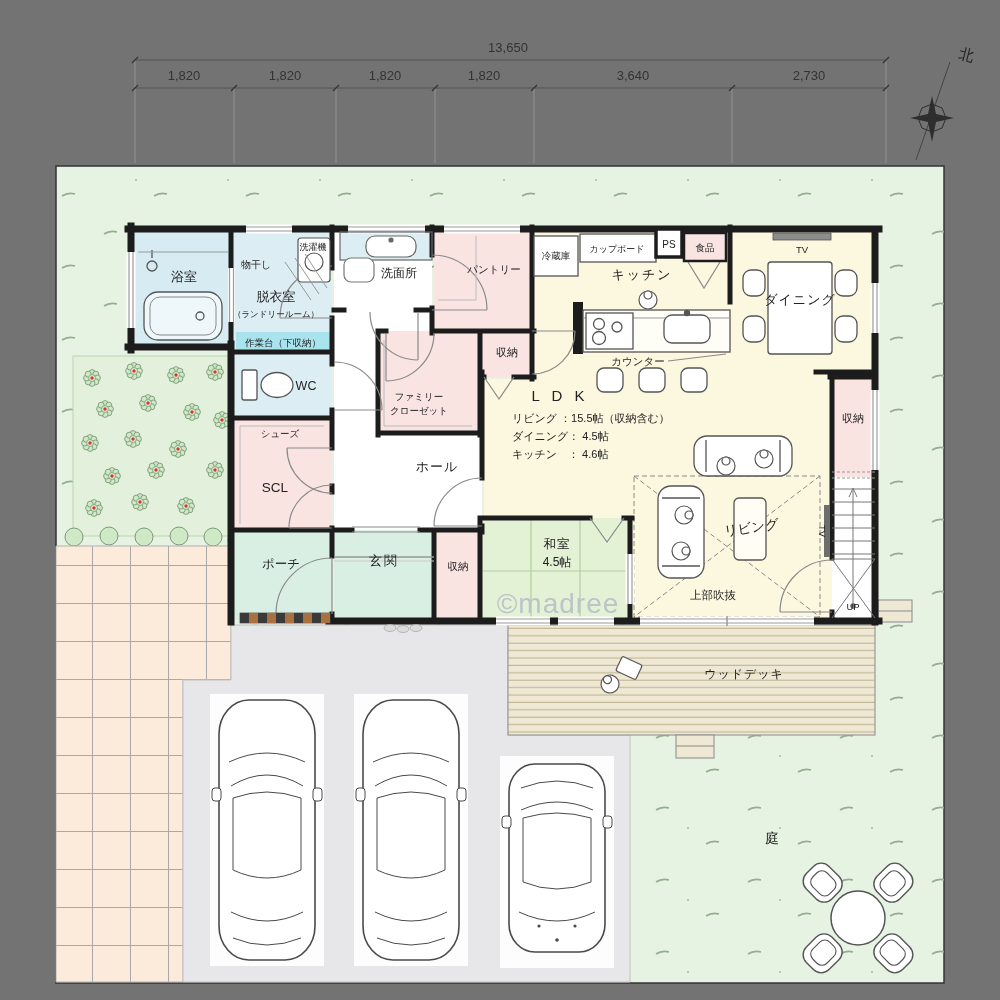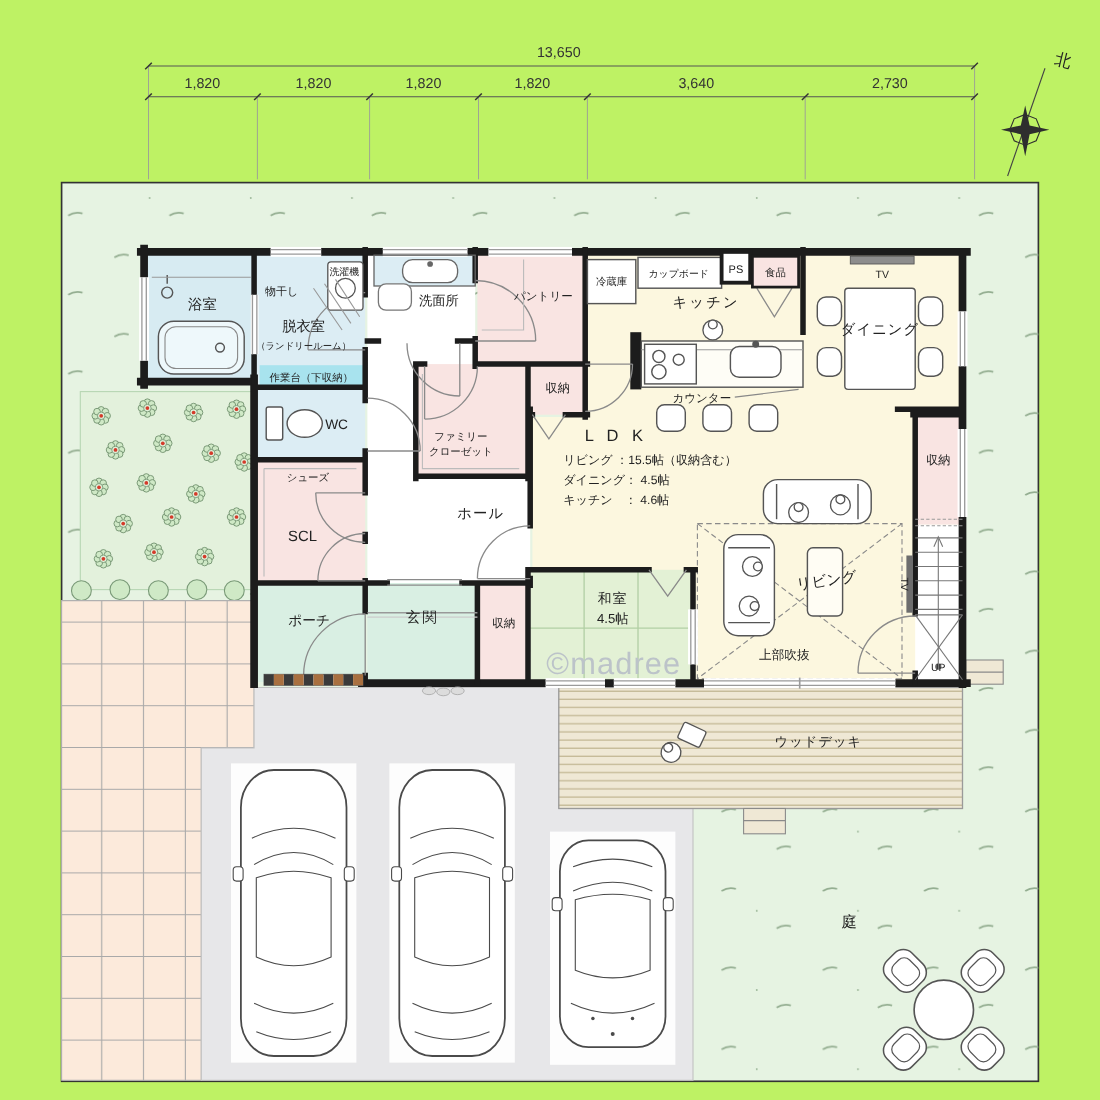--- a/index.html
+++ b/index.html
@@ -1,16 +1,16 @@
 <!DOCTYPE html>
 <html><head>
 <meta charset="utf-8">
 <style>
   html,body{margin:0;padding:0;background:#ffffff;}
-  .canvas{position:relative;width:1000px;height:1000px;background:#bef264;overflow:hidden;
+  .canvas{position:relative;width:1000px;height:1000px;background:#737373;overflow:hidden;
           font-family:"Liberation Sans","DejaVu Sans",sans-serif;}
   svg text{font-family:"Liberation Sans","DejaVu Sans",sans-serif;fill:#222;}
   .dim{font-size:13px;fill:#333;}
   .rm{font-size:13px;}
   .wm{font-size:28px;fill:#bcc3c9;letter-spacing:1px;}
 </style>
 </head>
 <body>
 
 <div class="canvas">

